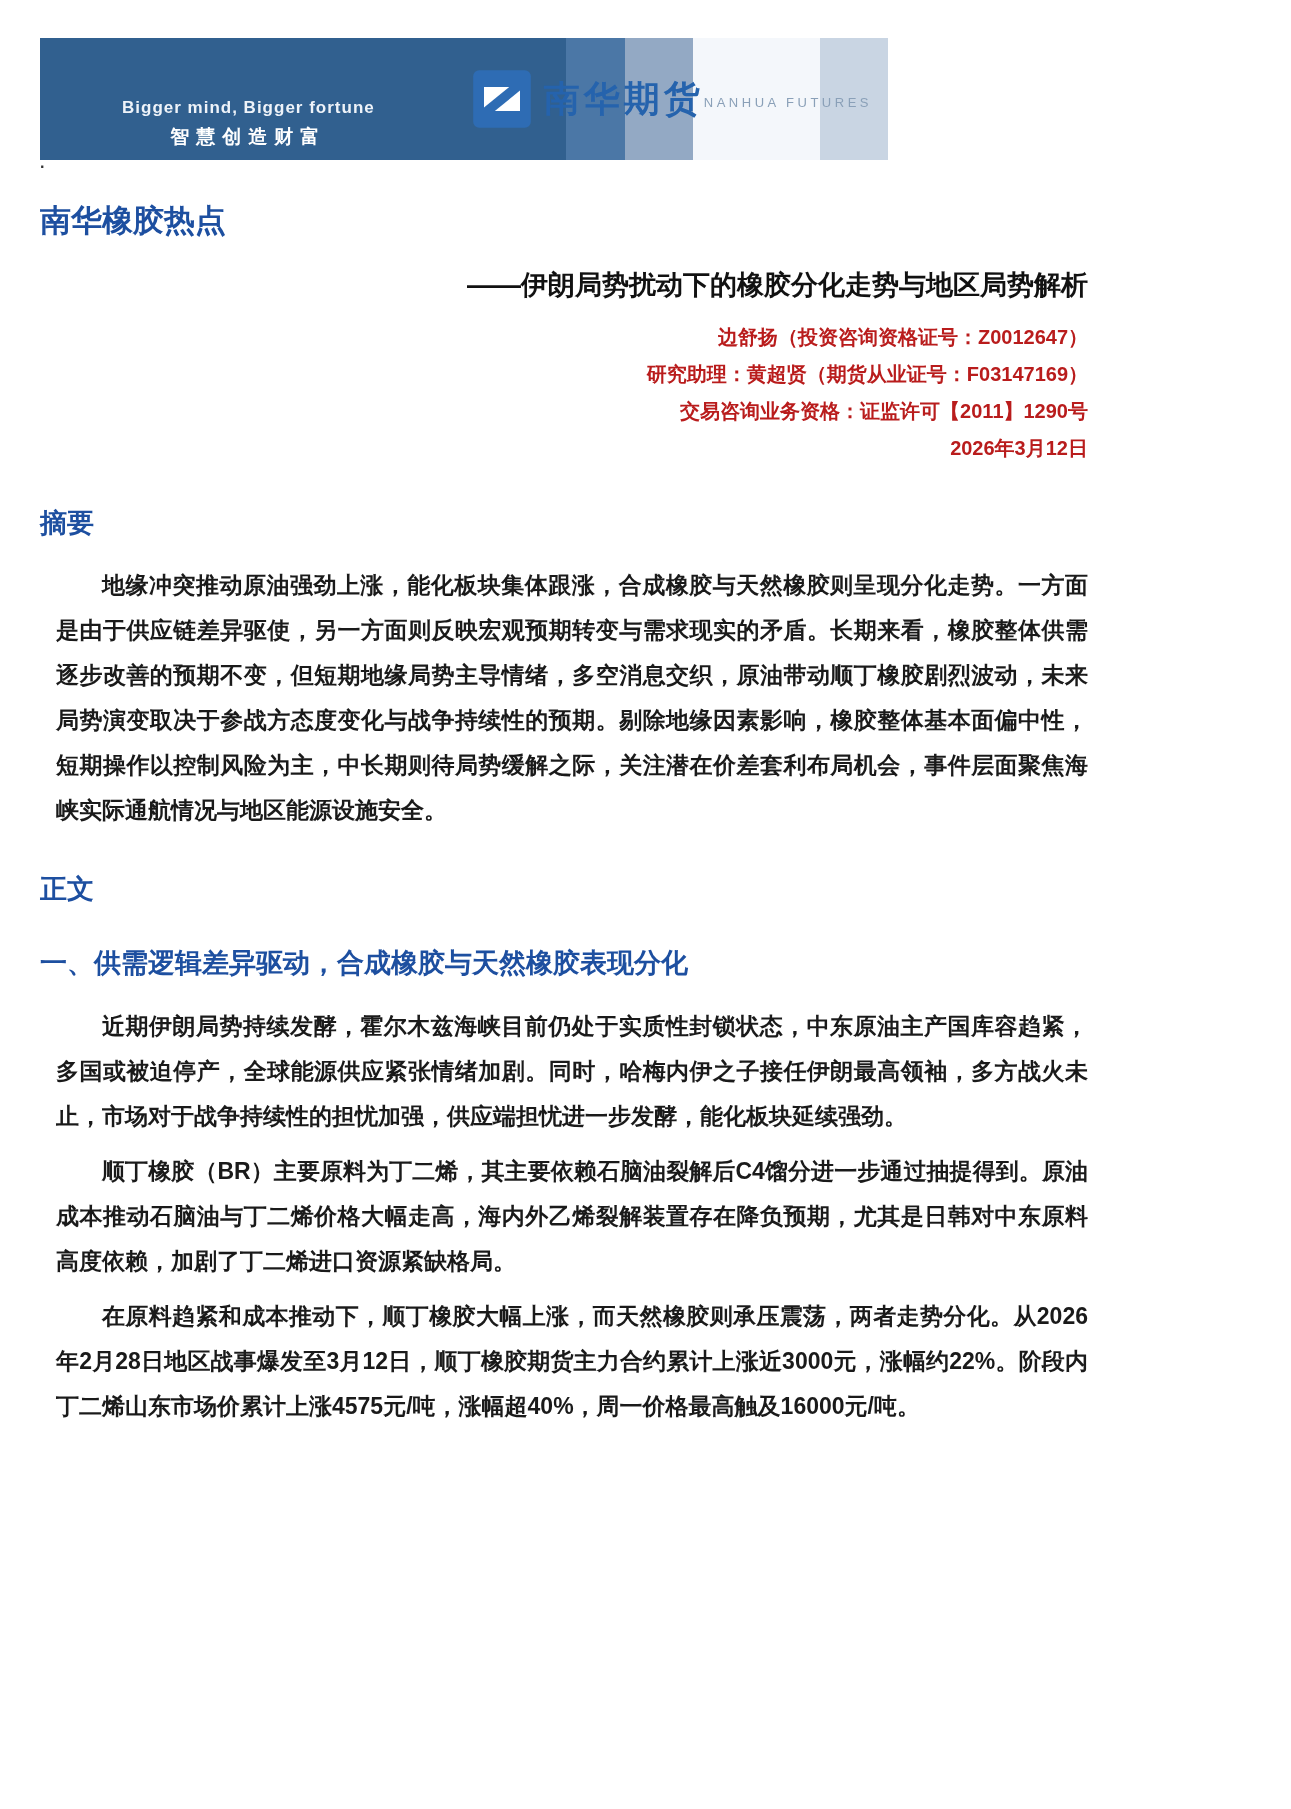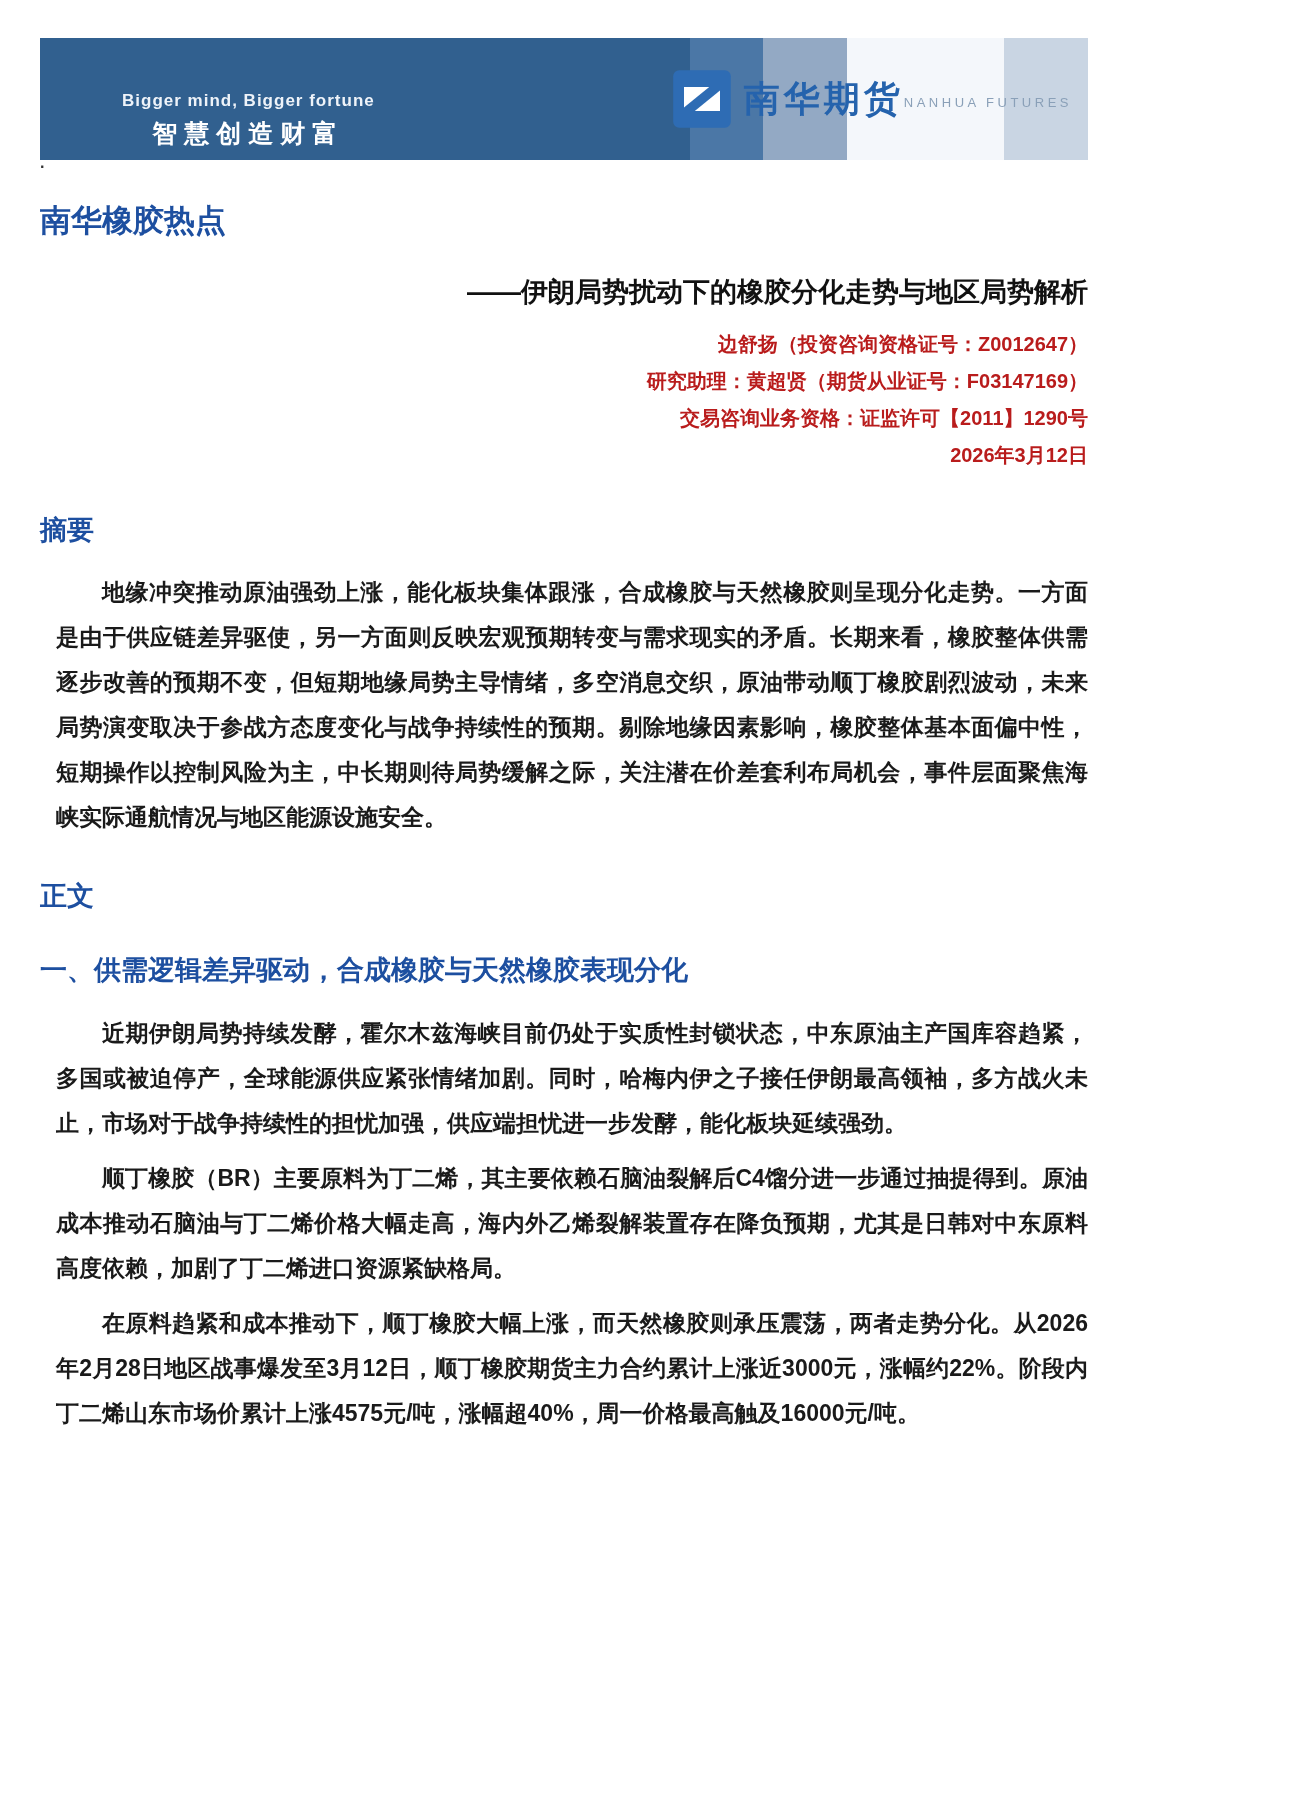--- a/index.html
+++ b/index.html
@@ -17,21 +17,21 @@
     height: 1809px;
     background: #ffffff;
     overflow: hidden;
   }
 
   
   .banner {
     position: absolute;
     left: 40px;
     top: 38px;
-    width: 1048px;
+    width: 848px;
     height: 122px;
     background: linear-gradient(to right,
       #31608f 0%, #31608f 62%,
       #4b77a6 62%, #4b77a6 69%,
       #93a9c4 69%, #93a9c4 77%,
       #f4f7fb 77%, #f4f7fb 92%,
       #c9d5e3 92%, #c9d5e3 100%);
   }
   .slogans {
     position: absolute;
@@ -40,21 +40,21 @@
     color: #eef3f9;
   }
   .slogan-en {
     font-size: 17px;
     font-weight: 600;
     letter-spacing: 1px;
     text-align: center;
   }
   .slogan-cn {
     margin-top: 6px;
-    font-size: 25px;
+    font-size: 19px;
     font-weight: 700;
     letter-spacing: 7px;
     color: #ffffff;
     text-align: center;
   }
   .logo-block {
     position: absolute;
     right: 16px;
     top: 50%;
     transform: translateY(-50%);
@@ -97,21 +97,21 @@
     height: 14px;
     color: #333;
   }
   .title {
     margin: 26px 0 0 0;
     font-size: 31px;
     font-weight: 800;
     color: #1d4fa0;
   }
   .subtitle {
-    margin-top: 32px;
+    margin-top: 25px;
     text-align: right;
     font-size: 27px;
     font-weight: 800;
     color: #111111;
   }
   .meta {
     margin-top: 16px;
     text-align: right;
     font-size: 20px;
     font-weight: 700;

